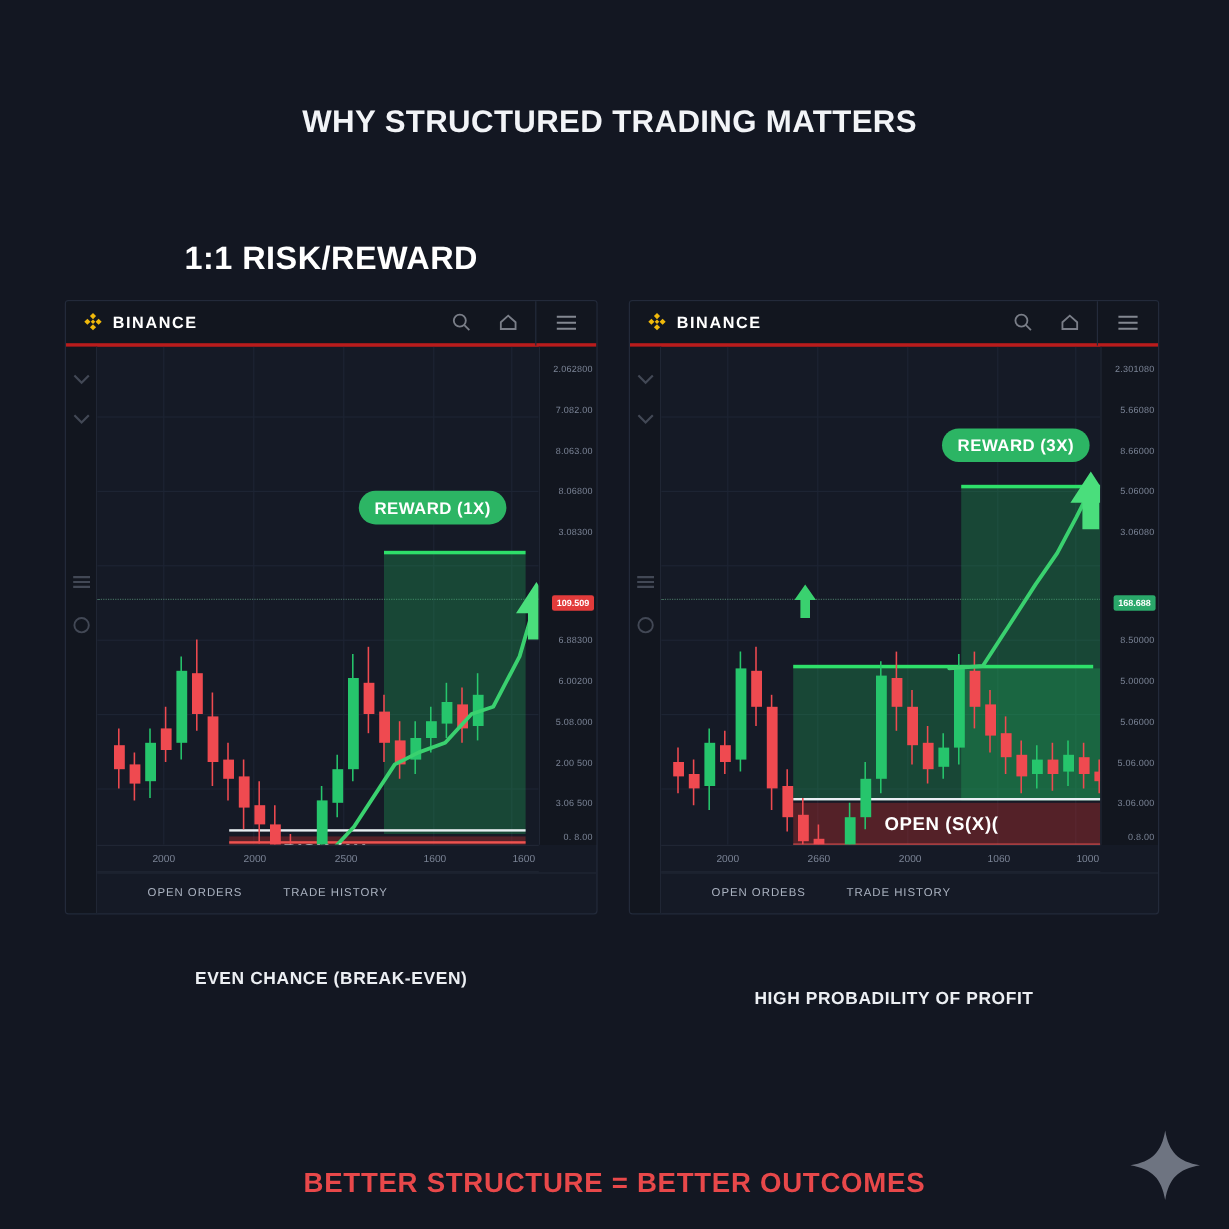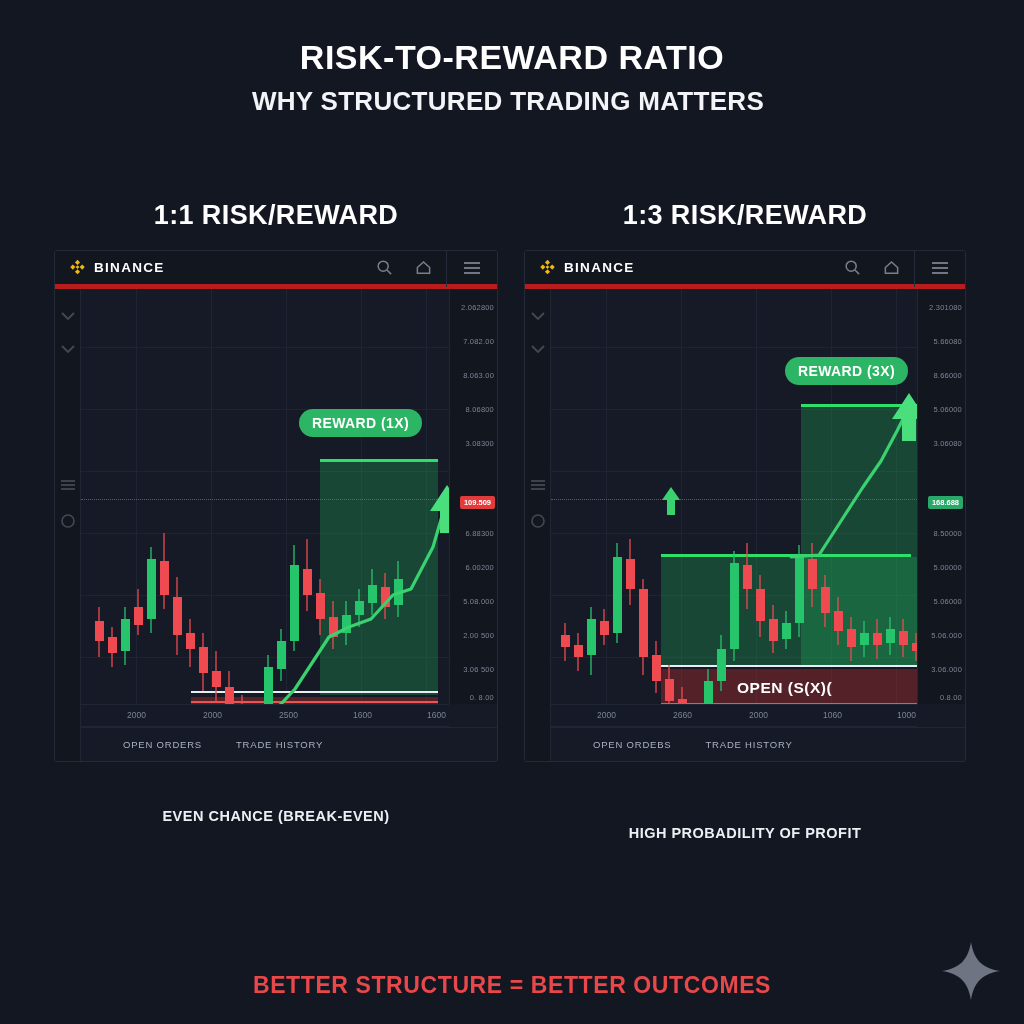--- a/index.html
+++ b/index.html
@@ -50,21 +50,21 @@
   .chart-window{
     position:absolute; top:250px; height:512px;
     background:#151a26; border:1px solid #232a3a; border-radius:3px;
     overflow:hidden;
   }
   .chart-window.left { left:54px;  width:444px; }
   .chart-window.right{ left:524px; width:442px; }
 
   .topbar{
     position:absolute; top:0; left:0; right:0; height:38px;
-    background:#12161f; border-bottom:5px solid #b91c1c;
+    background:#12161f; border-bottom:3px solid #b91c1c;
     display:flex; align-items:center;
   }
   .brand{ display:flex; align-items:center; gap:8px; margin-left:14px; }
   .brand-mark{ width:17px; height:17px; position:relative; }
   .brand-name{ font-size:13.5px; font-weight:bold; letter-spacing:1.3px; color:#fff; }
   .topbar-icons{ margin-left:auto; display:flex; align-items:center; gap:22px; padding-right:14px; }
   .tb-ico{ width:17px; height:17px; opacity:.55; }
   .tb-div{ width:1px; height:38px; background:#242b3b; }
   .tb-burger{ width:18px; margin:0 16px; opacity:.6; }
 
@@ -137,25 +137,23 @@
   }
   .tab{ font-size:9.5px; color:#aab2c0; letter-spacing:.8px; }
 
   svg{ display:block; }
 </style>
 </head>
 <body>
 
 <div class="stage">
 
-  <div class="title-main">RISK-TO-REWARD RATIO</div>
   <div class="title-sub">WHY STRUCTURED TRADING MATTERS</div>
 
   <div class="panel-heading left">1:1 RISK/REWARD</div>
-  <div class="panel-heading right">1:3 RISK/REWARD</div>
 
   <div class="panel-caption left">EVEN CHANCE (BREAK-EVEN)</div>
   <div class="panel-caption right">HIGH PROBADILITY OF PROFIT</div>
 
   <div class="footer-line">BETTER STRUCTURE = BETTER OUTCOMES</div>
 
   <div class="sparkle">
     <svg viewBox="0 0 62 62" width="62" height="62">
       <path d="M31 2 C34 20 42 28 60 31 C42 34 34 42 31 60 C28 42 20 34 2 31 C20 28 28 20 31 2 Z" fill="#a7adbb"></path>
     </svg>

